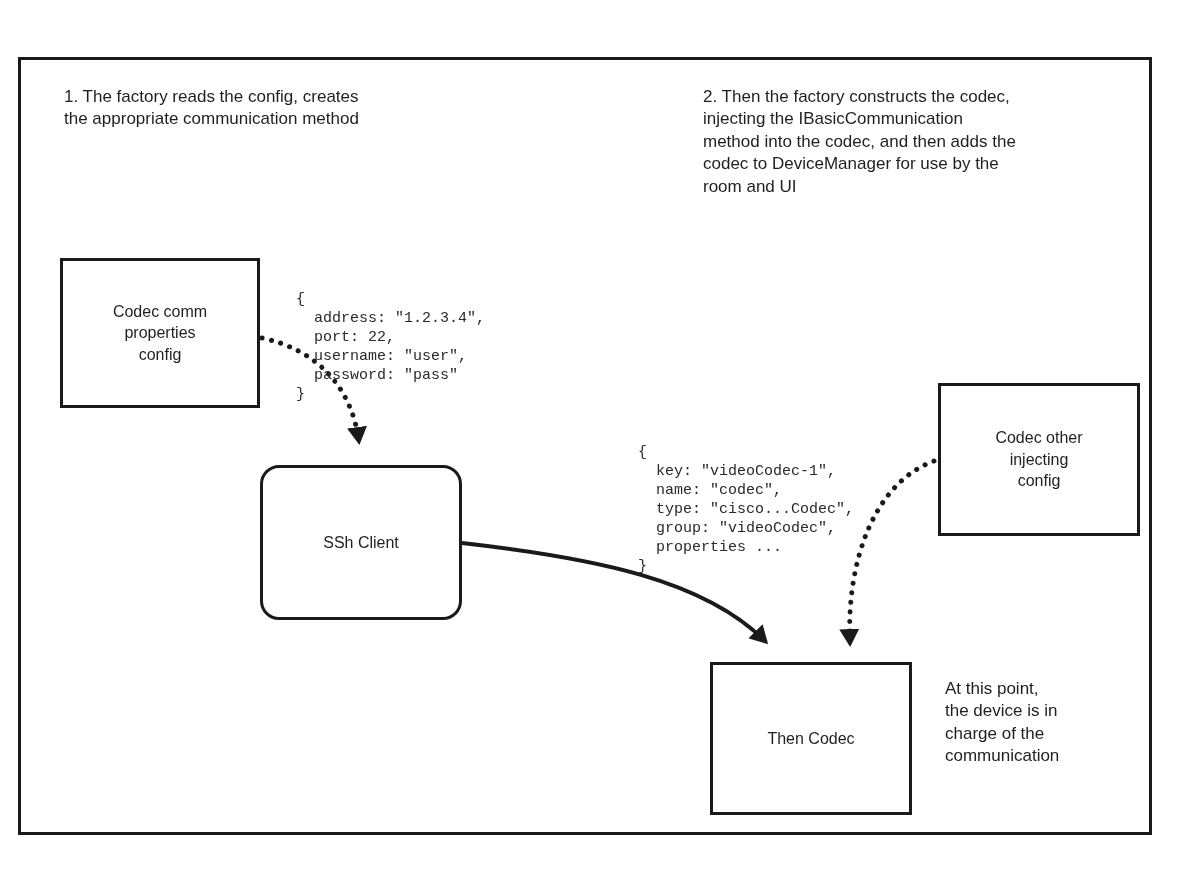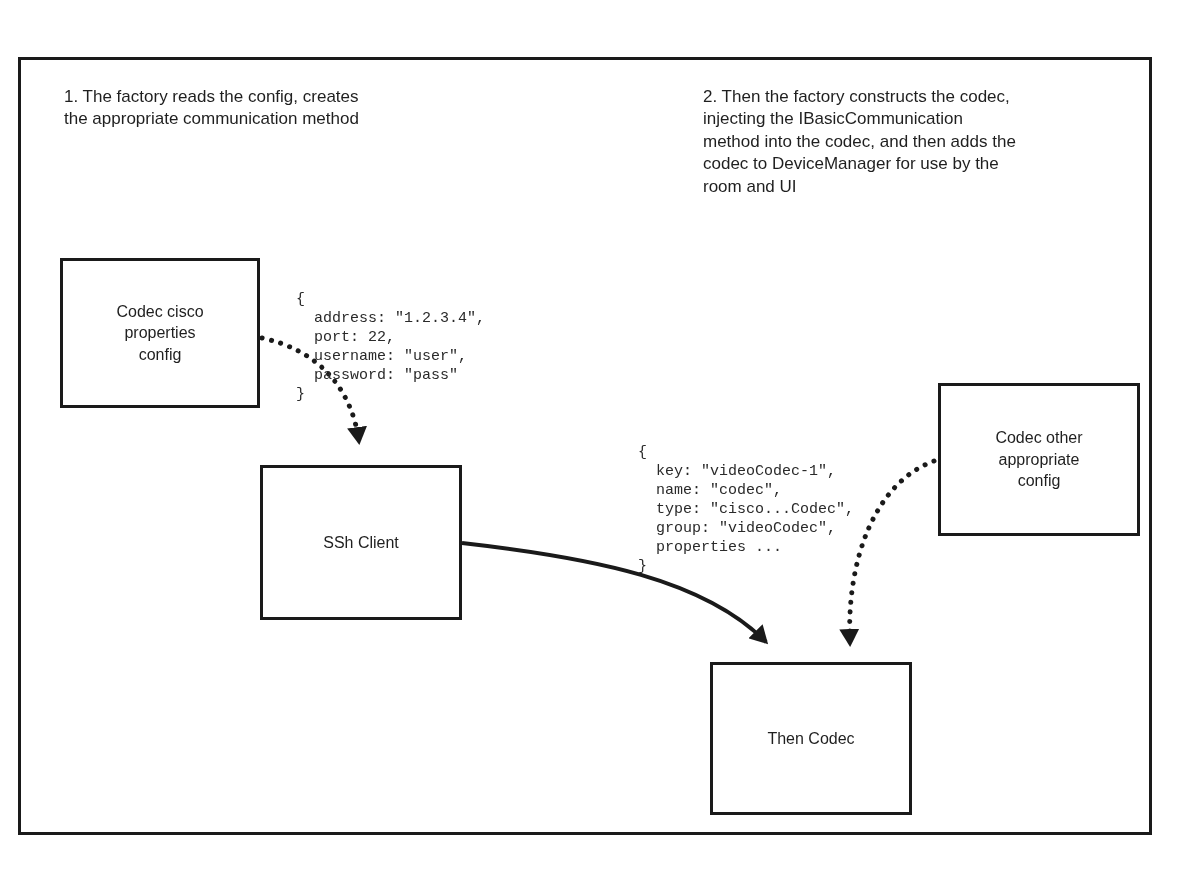--- a/index.html
+++ b/index.html
@@ -87,29 +87,33 @@
 
   <div class="note" style="left:36px; top:86px; width:470px;margin-left:28px;">1. The factory reads the config, creates
 the appropriate communication method</div>
 
   <div class="note" style="left:703px; top:86px; width:470px;">2. Then the factory constructs the codec,
 injecting the IBasicCommunication
 method into the codec, and then adds the
 codec to DeviceManager for use by the
 room and UI</div>
 
+  <div class="note" style="left:945px; top:678px; width:200px;">At this point,
+the device is in
+charge of the
+communication</div>
 
-  <div class="box" style="left:60px; top:258px; width:200px; height:150px;">Codec cisco
+  <div class="box" style="left:60px; top:258px; width:200px; height:150px;">Codec comm
 properties
 config</div>
 
-  <div class="box" style="left:260px; top:465px; width:202px; height:155px;">SSh Client</div>
+  <div class="box" style="left:260px; top:465px; width:202px; height:155px;border-radius:19px;">SSh Client</div>
 
   <div class="box" style="left:938px; top:383px; width:202px; height:153px;">Codec other
-appropriate
+injecting
 config</div>
 
   <div class="box" style="left:710px; top:662px; width:202px; height:153px;">Then Codec</div>
 
   <div class="code" style="left:296px; top:290px;">{
   address: "1.2.3.4",
   port: 22,
   username: "user",
   password: "pass"
 }</div>

